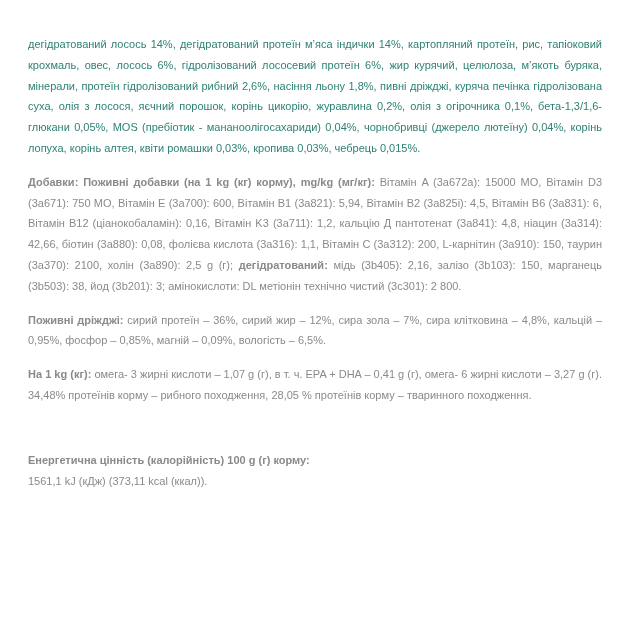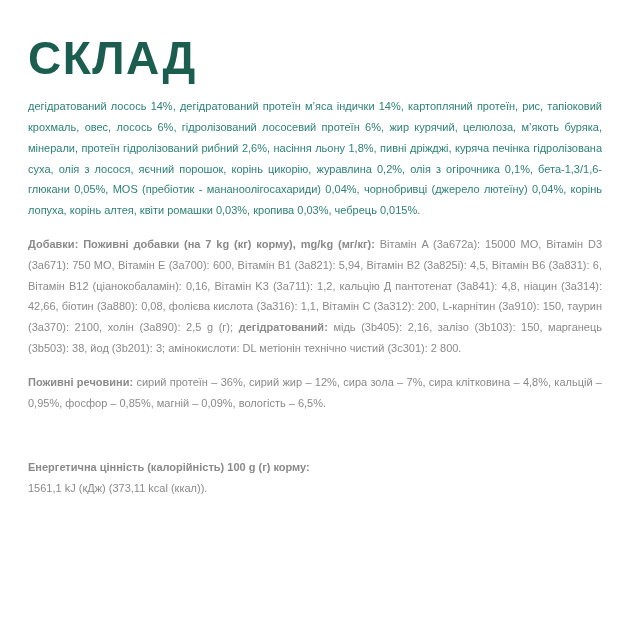--- a/index.html
+++ b/index.html
@@ -48,31 +48,32 @@
     display:block;
     font-weight:700;
     margin-top:44px;
   }
 </style>
 </head>
 <body>
 
 <div class="page">
 
-  <h1 class="page-title">СКЛАД</h1>
 
   <p class="ingredients">дегідратований лосось 14%, дегідратований протеїн м’яса індички 14%, картопляний протеїн, рис, тапіоковий крохмаль, овес, лосось 6%, гідролізований лососевий протеїн 6%, жир курячий, целюлоза, м’якоть буряка, мінерали, протеїн гідролізований рибний 2,6%, насіння льону 1,8%, пивні дріжджі, куряча печінка гідролізована суха, олія з лосося, яєчний порошок, корінь цикорію, журавлина 0,2%, олія з огірочника 0,1%, бета-1,3/1,6-глюкани 0,05%, MOS (пребіотик - мананоолігосахариди) 0,04%, чорнобривці (джерело лютеїну) 0,04%, корінь лопуха, корінь алтея, квіти ромашки 0,03%, кропива 0,03%, чебрець 0,015%.</p>
 
-  <p><b>Добавки: Поживні добавки (на 7 kg (кг) корму), mg/kg (мг/кг):</b>
+  <p><b>Добавки: Поживні добавки (на 1 kg (кг) корму), mg/kg (мг/кг):</b>
     <span>Вітамін A (3a672a): 15000 МО, Вітамін D3 (3a671): 750 МО, Вітамін E (3a700): 600, Вітамін B1 (3a821): 5,94, Вітамін B2 (3a825i): 4,5, Вітамін B6 (3a831): 6, Вітамін B12 (ціанокобаламін): 0,16, Вітамін K3 (3a711): 1,2, кальцію Д пантотенат (3a841): 4,8, ніацин (3a314): 42,66, біотин (3a880): 0,08, фолієва кислота (3a316): 1,1, Вітамін C (3a312): 200, L-карнітин (3a910): 150, таурин (3a370): 2100, холін (3a890): 2,5 g (г);</span>
     <b>дегідратований:</b>
     <span>мідь (3b405): 2,16, залізо (3b103): 150, марганець (3b503): 38, йод (3b201): 3; амінокислоти: DL метіонін технічно чистий (3c301): 2 800.</span></p>
 
-  <p><b>Поживні речовини:</b>
+  <p><b>Поживні дріжджі:</b>
     <span>сирий протеїн – 36%, сирий жир – 12%, сира зола – 7%, сира клітковина – 4,8%, кальцій – 0,95%, фосфор – 0,85%, магній – 0,09%, вологість – 6,5%.</span></p>
 
+  <p><b>На 1 kg (кг):</b>
+    <span>омега- 3 жирні кислоти – 1,07 g (г), в т. ч. EPA + DHA – 0,41 g (г), омега- 6 жирні кислоти – 3,27 g (г). 34,48% протеїнів корму – рибного походження, 28,05 % протеїнів корму – тваринного походження.</span></p>
 
   <p class="energy">
     <span class="energy-heading">Енергетична цінність (калорійність) 100 g (г) корму:</span>
     <span>1561,1 kJ (кДж) (373,11 kcal (ккал)).</span>
   </p>
 
 </div>
 
 </body></html>

